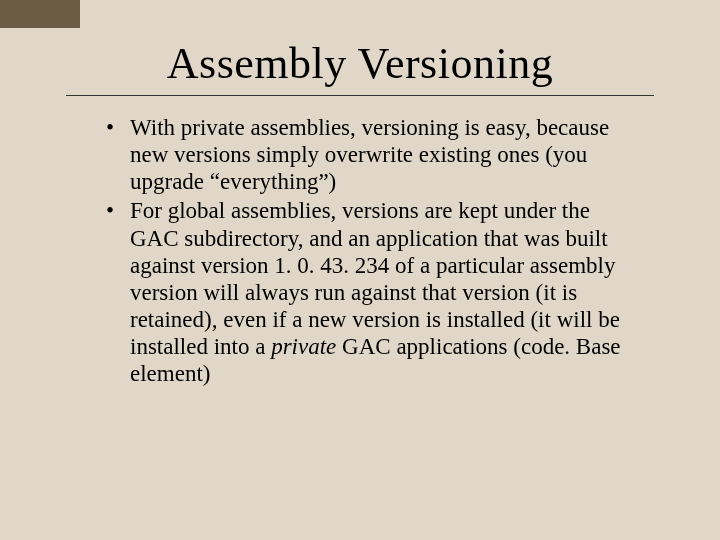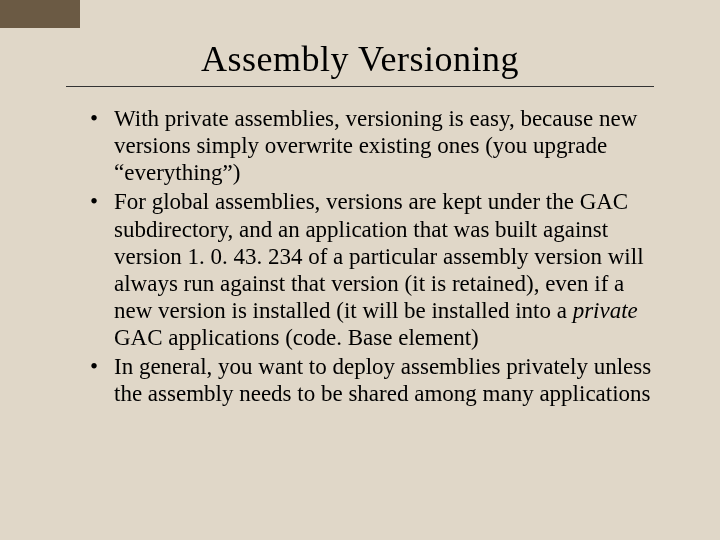--- a/index.html
+++ b/index.html
@@ -24,33 +24,33 @@
     background: #6b5a44;
   }
   .slide {
     padding: 28px 48px 40px 48px;
     box-sizing: border-box;
     width: 100%;
     height: 100%;
   }
   .title {
     text-align: center;
-    font-size: 36px;
+    font-size: 44px;
     font-weight: normal;
     margin: 10px 0 6px 0;
     letter-spacing: 0.5px;
   }
   .rule {
     border: none;
     border-top: 1px solid #333;
     margin: 0 18px 18px 18px;
   }
   ul.bullets {
     list-style: none;
-    margin: 0;
+    margin: 16px;
     padding: 0 20px 0 66px;
   }
   ul.bullets li {
     position: relative;
     font-size: 23px;
     line-height: 1.18;
     margin: 0;
     padding: 0 0 2px 0;
   }
   ul.bullets li::before {
@@ -72,17 +72,14 @@
 <div class="slide">
   <h1 class="title">Assembly Versioning</h1>
   <hr class="rule">
   <ul class="bullets">
     <li>
       <span>With private assemblies, versioning is easy, because new versions simply overwrite existing ones (you upgrade “everything”)</span><span class="italic"></span><span></span>
     </li>
     <li>
       <span>For global assemblies, versions are kept under the GAC subdirectory, and an application that was built against version 1. 0. 43. 234 of a particular assembly version will always run against that version (it is retained), even if a new version is installed (it will be installed into a </span><span class="italic">private</span><span> GAC applications (code. Base element)</span>
     </li>
-    <li>
-      <span>In general, you want to deploy assemblies privately unless the assembly needs to be shared among many applications</span><span class="italic"></span><span></span>
-    </li>
   </ul>
 </div>
 
 </body></html>

